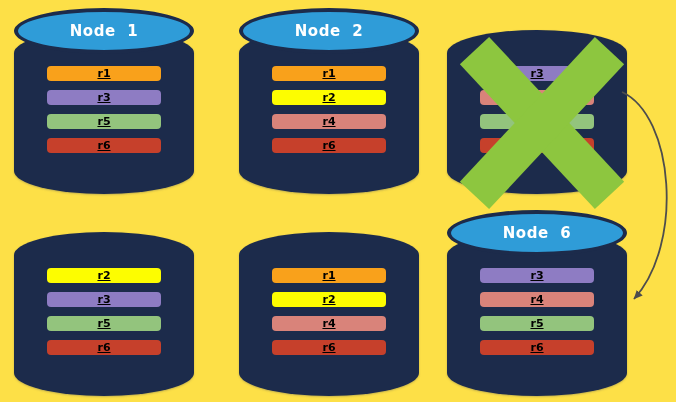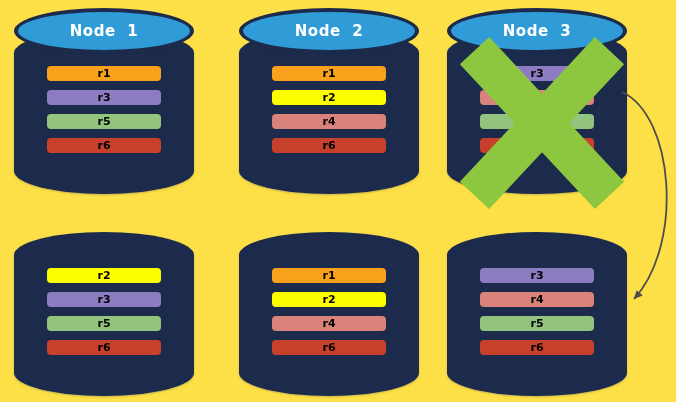--- a/index.html
+++ b/index.html
@@ -23,21 +23,21 @@
     color:#ffffff; font-weight:bold; font-size:15px;
     letter-spacing:.5px; word-spacing:6px; white-space:nowrap;
   }
   .bars {
     position:absolute; left:0; right:0; top:58px; z-index:3;
     display:flex; flex-direction:column; align-items:center; gap:9px;
   }
   .bar {
     width:114px; height:15px; border-radius:4px;
     display:flex; align-items:center; justify-content:center;
-    font-size:11px; font-weight:bold; color:#000000; line-height:1;
+    font-size:11px; font-weight:bold; color:#000000; line-height:1;text-decoration:underline;
   }
   .x-mark {
     position:absolute; left:26px; top:40px; width:138px; height:150px; z-index:6;
   }
   .x-stroke {
     position:absolute; left:50%; top:50%; width:40px; height:198px;
     background:#8dc63f;
   }
   .x-stroke.s1 { transform:translate(-50%,-50%) rotate(-43deg); }
   .x-stroke.s2 { transform:translate(-50%,-50%) rotate(43deg); }
@@ -71,23 +71,20 @@
     <div class="bars">
       <div class="bar" style="background: rgb(249, 161, 27);">r1</div>
       <div class="bar" style="background: rgb(253, 253, 0);">r2</div>
       <div class="bar" style="background: rgb(217, 131, 122);">r4</div>
       <div class="bar" style="background: rgb(198, 64, 43);">r6</div>
     </div>
   </div>
 
   <div class="node" style="left:447px; top:8px;">
     <div class="cyl-body"></div>
-    <div class="cyl-top">
-      <span class="node-title">Node 3</span>
-    </div>
     <div class="bars">
       <div class="bar" style="background: rgb(142, 124, 195);">r3</div>
       <div class="bar" style="background: rgb(217, 131, 122);"></div>
       <div class="bar" style="background: rgb(147, 196, 125);"></div>
       <div class="bar" style="background: rgb(198, 64, 43);"></div>
     </div>
     <div class="x-mark">
       <div class="x-stroke s1" style="background: rgb(141, 198, 63);"></div>
       <div class="x-stroke s2" style="background: rgb(141, 198, 63);"></div>
     </div>
@@ -108,20 +105,23 @@
     <div class="bars">
       <div class="bar" style="background: rgb(249, 161, 27);">r1</div>
       <div class="bar" style="background: rgb(253, 253, 0);">r2</div>
       <div class="bar" style="background: rgb(217, 131, 122);">r4</div>
       <div class="bar" style="background: rgb(198, 64, 43);">r6</div>
     </div>
   </div>
 
   <div class="node" style="left:447px; top:210px;">
     <div class="cyl-body"></div>
+    <div class="cyl-top">
+      <span class="node-title">Node 6</span>
+    </div>
     <div class="bars">
       <div class="bar" style="background: rgb(142, 124, 195);">r3</div>
       <div class="bar" style="background: rgb(217, 131, 122);">r4</div>
       <div class="bar" style="background: rgb(147, 196, 125);">r5</div>
       <div class="bar" style="background: rgb(198, 64, 43);">r6</div>
     </div>
   </div>
 
   <svg class="arrow-svg" width="676" height="402" viewBox="0 0 676 402" aria-hidden="true">
     <defs>

